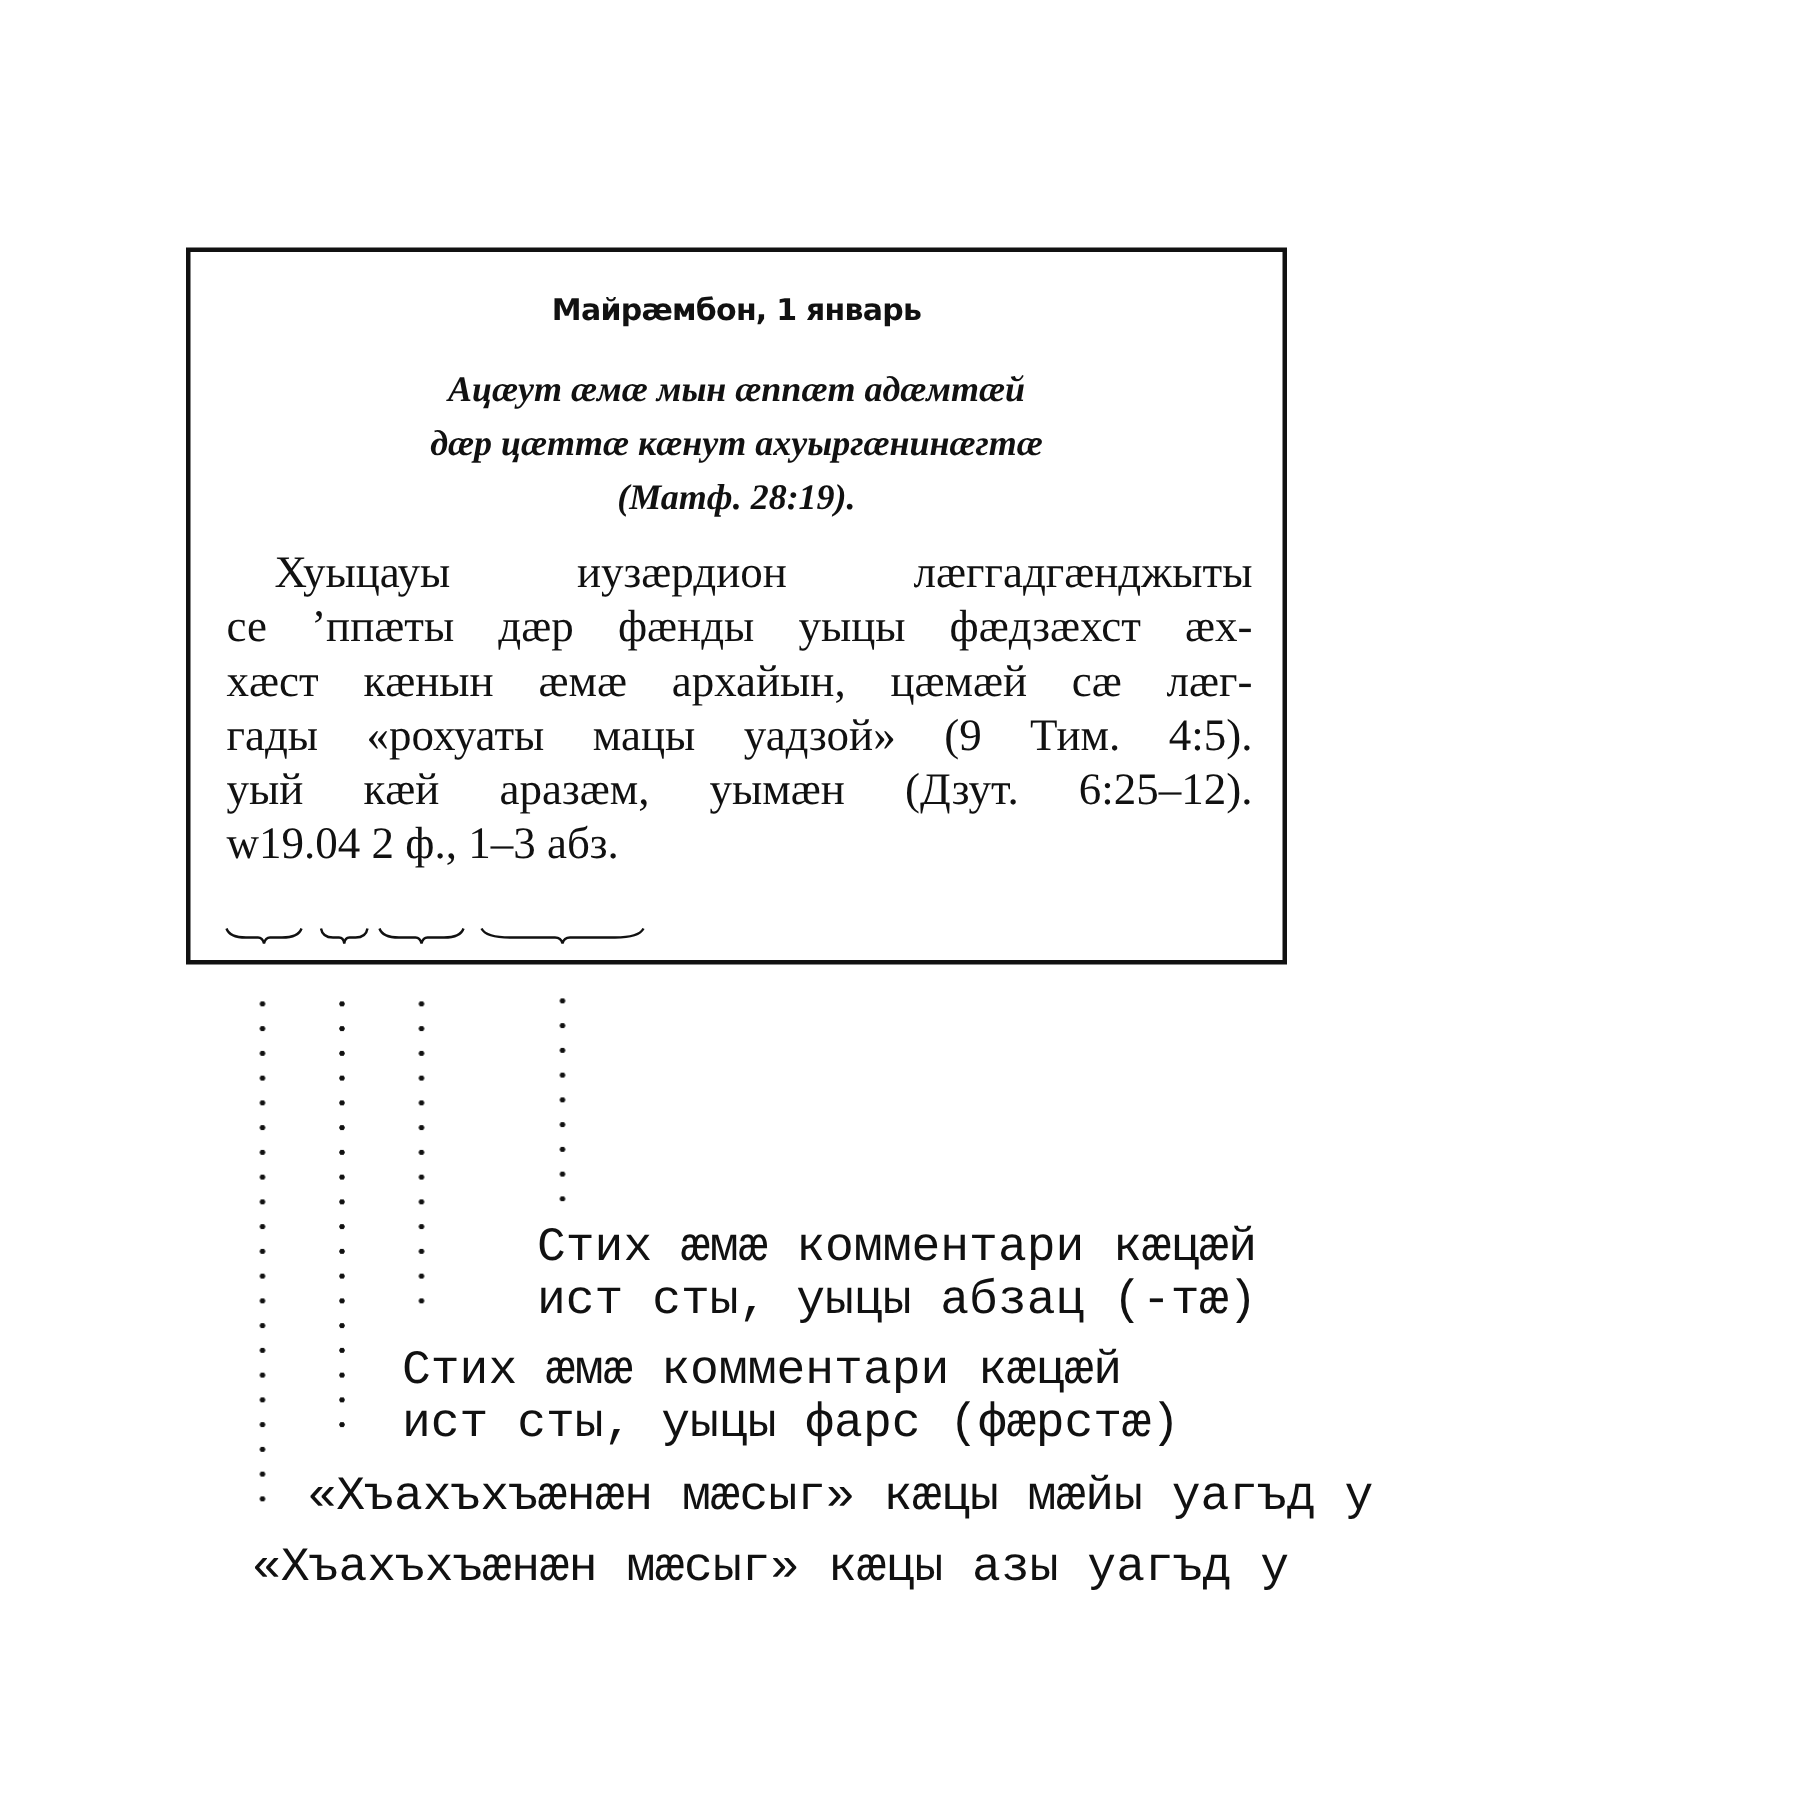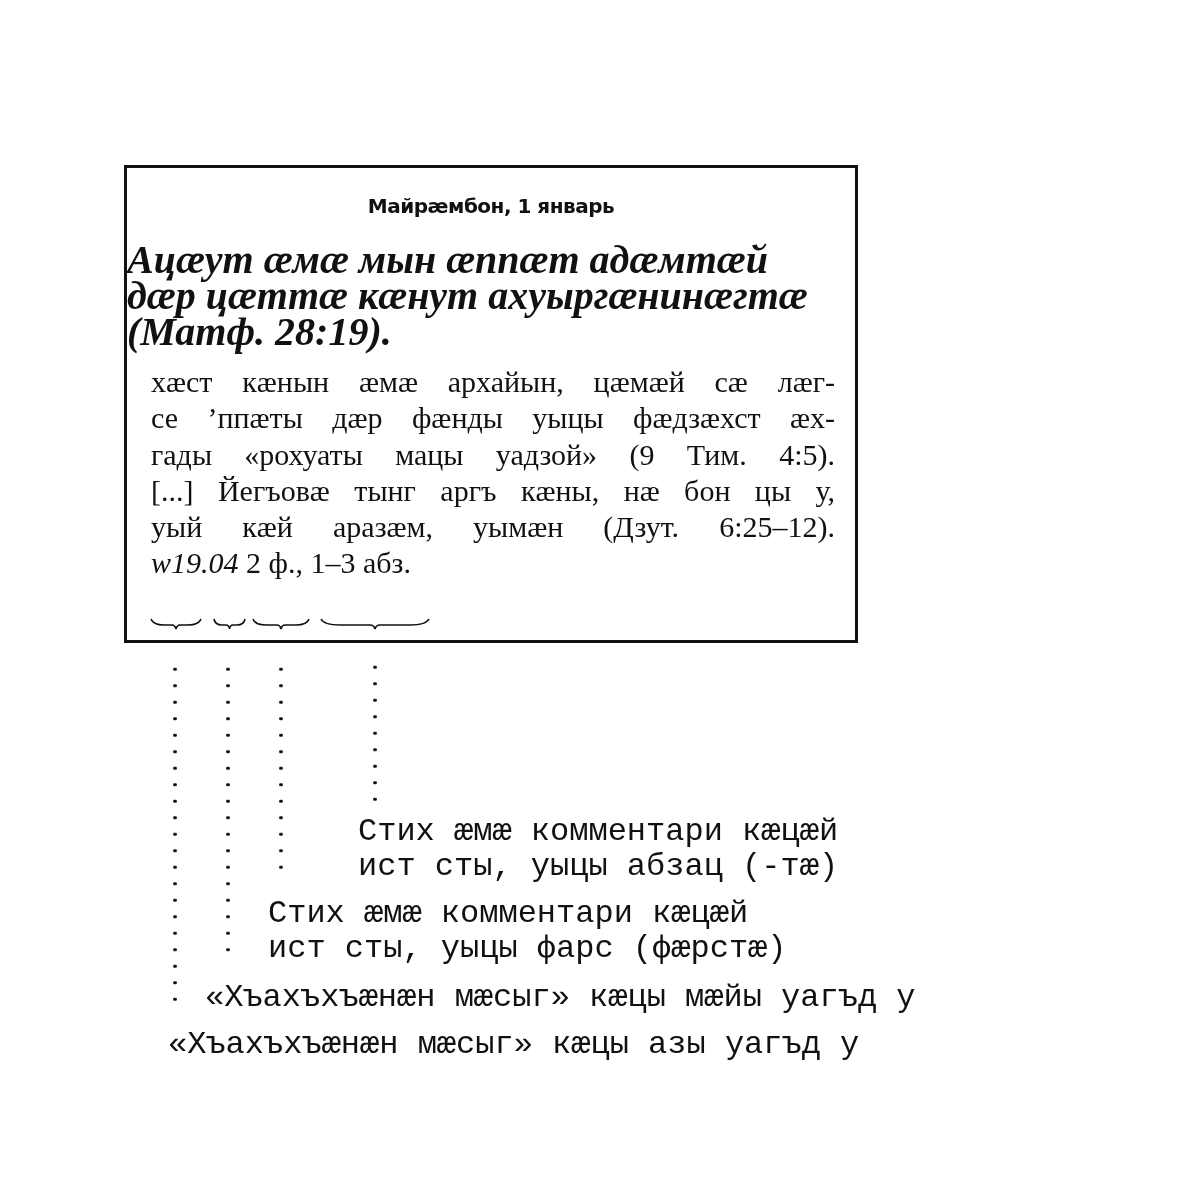--- a/index.html
+++ b/index.html
@@ -7,33 +7,33 @@
     .box {
       position: absolute; left: 124px; top: 165px; width: 728px; height: 472px;
       border: 3px solid #111111; box-sizing: content-box;
     }
     .title {
       position: absolute; left: 0; right: 0; top: 26px; text-align: center;
       font-family: "DejaVu Sans", sans-serif; font-weight: bold; font-size: 20px;
       letter-spacing: -0.5px;
     }
     .verse {
-      position: absolute; left: 0; right: 0; top: 74px; text-align: left;
+      position: absolute; left: 0; right: 0; top: 74px; text-align: center;
       font-family: "Liberation Serif", serif; font-style: italic; font-weight: bold;
-      font-size: 40px; line-height: 36px;
+      font-size: 24px; line-height: 36px;
     }
     .verse span { display: block; }
     .body-text {
       position: absolute; left: 24px; width: 684px; top: 196px;
       font-family: "Liberation Serif", serif; font-size: 30px; line-height: 36.3px;
     }
     .body-text .line { display: block; white-space: nowrap; text-align: justify; text-align-last: justify; height: 36.3px; }
     .body-text .line.first { padding-left: 32px; }
     .body-text .line.last { text-align-last: left; }
-    .ref { font-style: italic; }
+    .ref { }
     .brace { position: absolute; top: 617px; height: 14px; }
     .dots {
       position: absolute; width: 4px;
       background-image: radial-gradient(circle, #111111 1.6px, transparent 2px);
       background-size: 4px 16.5px; background-repeat: repeat-y;
     }
     .ann {
       position: absolute; font-family: Liberation Mono, monospace; font-size: 32px; line-height: 35px;
       white-space: nowrap;
     }
@@ -42,24 +42,24 @@
 <body>
 
 <div class="box">
   <div class="title">Майрæмбон, 1 январь</div>
   <div class="verse">
     <span>Ацæут æмæ мын æппæт адæмтæй</span>
     <span>дæр цæттæ кæнут ахуыргæнинæгтæ</span>
     <span>(Матф. 28:19).</span>
   </div>
   <div class="body-text">
+    <span class="line first">Хуыцауы иузæрдион лæггадгæнджыты</span>
+    <span class="line">се ’ппæты дæр фæнды уыцы фæдзæхст æх-</span>
     <span class="line">хæст кæнын æмæ архайын, цæмæй сæ лæг-</span>
-    <span class="line">се ’ппæты дæр фæнды уыцы фæдзæхст æх-</span>
     <span class="line">гады «рохуаты мацы уадзой» (9 Тим. 4:5).</span>
-    <span class="line">[...] Йегъовæ тынг аргъ кæны, нæ бон цы у,</span>
     <span class="line">уый кæй аразæм, уымæн (Дзут. 6:25–12).</span>
     <span class="line last"><span class="ref">w19.04</span> <span>2 ф.,</span> <span>1–3 абз.</span></span>
   </div>
 </div>
 
 <svg class="brace" style="left:150px;width:52px" viewBox="0 0 52 14">
     <path d="M1 2 Q3 8 14 8 L22 8 Q25 8 26 12 Q27 8 30 8 L38 8 Q49 8 51 2" fill="none" stroke="#111" stroke-width="1.6"></path>
   </svg>
 <svg class="brace" style="left:213px;width:33px" viewBox="0 0 33 14">
     <path d="M1 2 Q2 8 9 8 L13 8 Q16 8 16.5 12 Q17 8 20 8 L24 8 Q31 8 32 2" fill="none" stroke="#111" stroke-width="1.6"></path>

